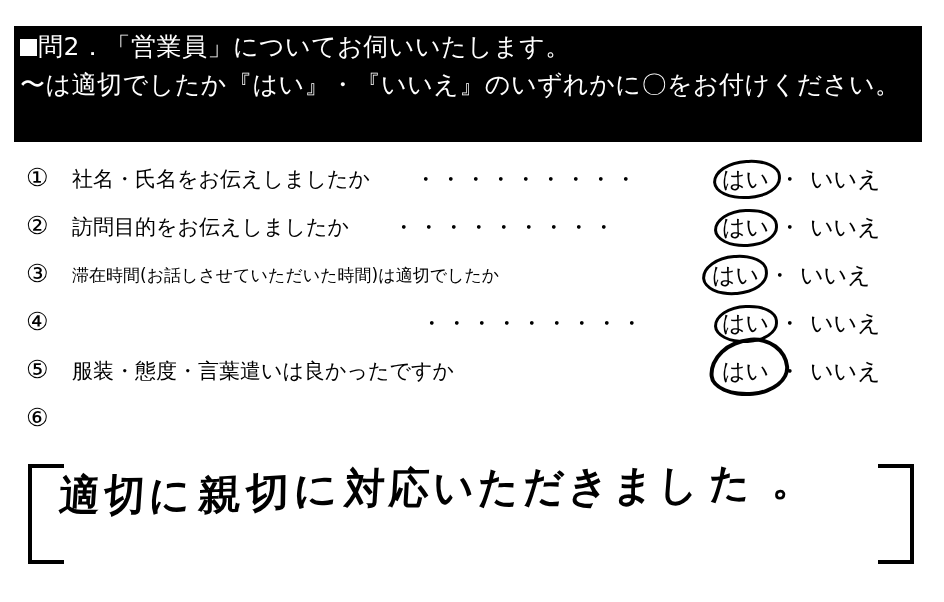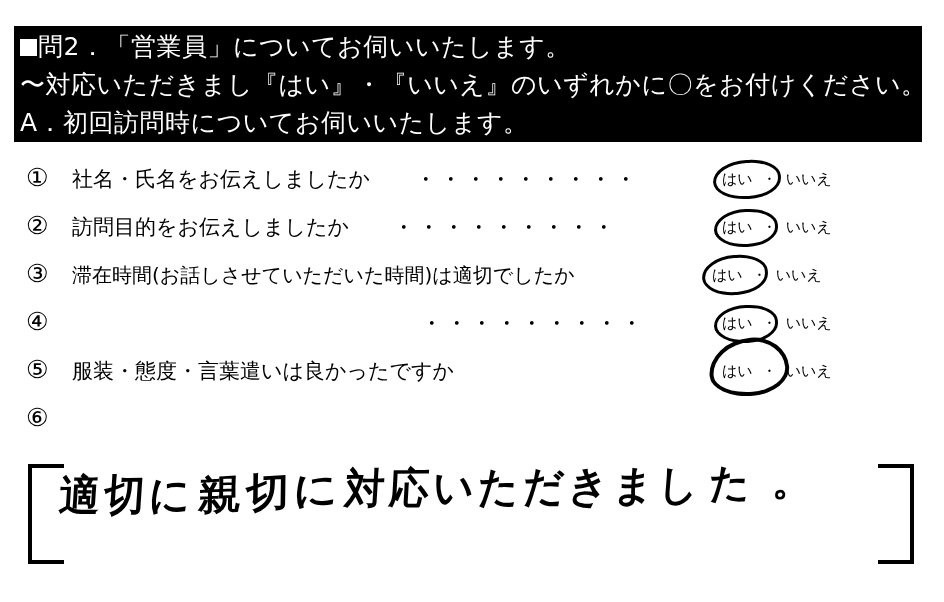--- a/index.html
+++ b/index.html
@@ -74,21 +74,21 @@
   .q-leader {
     position: absolute;
     top: 7px;
     font-size: 23px;
     line-height: 32px;
     letter-spacing: 2px;
   }
   .q-answer {
     position: absolute;
     top: 7px;
-    font-size: 15px;
+    font-size: 23px;
     line-height: 32px;
     text-align: center;
   }
   .ans-yes {
     position: relative;
     display: inline-block;
   }
   .ans-sep {
     display: inline-block;
     padding: 0 9px;
@@ -177,22 +177,21 @@
   #handwriting .hw-c { display: inline-block; transform: rotate(0.5deg) scale(1.0, 1.05); margin-left: 8px; }
   #handwriting .hw-d { display: inline-block; transform: rotate(-1deg); margin-left: 6px; }
 </style>
 </head>
 <body>
 
 <div id="header-block">
   <div class="hdr-line">
     <span class="hdr-square"></span><span>問2．「営業員」についてお伺いいたします。</span>
   </div>
-  <div class="hdr-line">〜対応いただきまし『はい』・『いいえ』のいずれかに〇をお付けください。</div>
-  <div class="hdr-line">A．初回訪問時についてお伺いいたします。</div>
+  <div class="hdr-line">〜は適切でしたか『はい』・『いいえ』のいずれかに〇をお付けください。</div>
 </div>
 
 <div id="questions">
 
   <div class="q-row">
     <span class="q-num">①</span>
     <span class="q-text">社名・氏名をお伝えしましたか</span>
     <span class="q-leader" style="left:414px;">・・・・・・・・・</span>
     <span class="q-answer" style="left:722px;">
       <span class="ans-yes"><span>はい</span><span class="circle-mark circle-a"></span></span><span class="ans-sep">・</span><span>いいえ</span>
@@ -203,21 +202,21 @@
     <span class="q-num">②</span>
     <span class="q-text">訪問目的をお伝えしましたか</span>
     <span class="q-leader" style="left:392px;">・・・・・・・・・</span>
     <span class="q-answer" style="left:722px;">
       <span class="ans-yes"><span>はい</span><span class="circle-mark circle-b"></span></span><span class="ans-sep">・</span><span>いいえ</span>
     </span>
   </div>
 
   <div class="q-row">
     <span class="q-num">③</span>
-    <span class="q-text" style="font-size:20px;">滞在時間(お話しさせていただいた時間)は適切でしたか</span>
+    <span class="q-text" style="font-size:17px;">滞在時間(お話しさせていただいた時間)は適切でしたか</span>
     <span class="q-leader" style="left:640px;"></span>
     <span class="q-answer" style="left:712px;">
       <span class="ans-yes"><span>はい</span><span class="circle-mark circle-c"></span></span><span class="ans-sep">・</span><span>いいえ</span>
     </span>
   </div>
 
   <div class="q-row">
     <span class="q-num">④</span>
     <span class="q-leader" style="left:420px;">・・・・・・・・・</span>
     <span class="q-answer" style="left:722px;">

